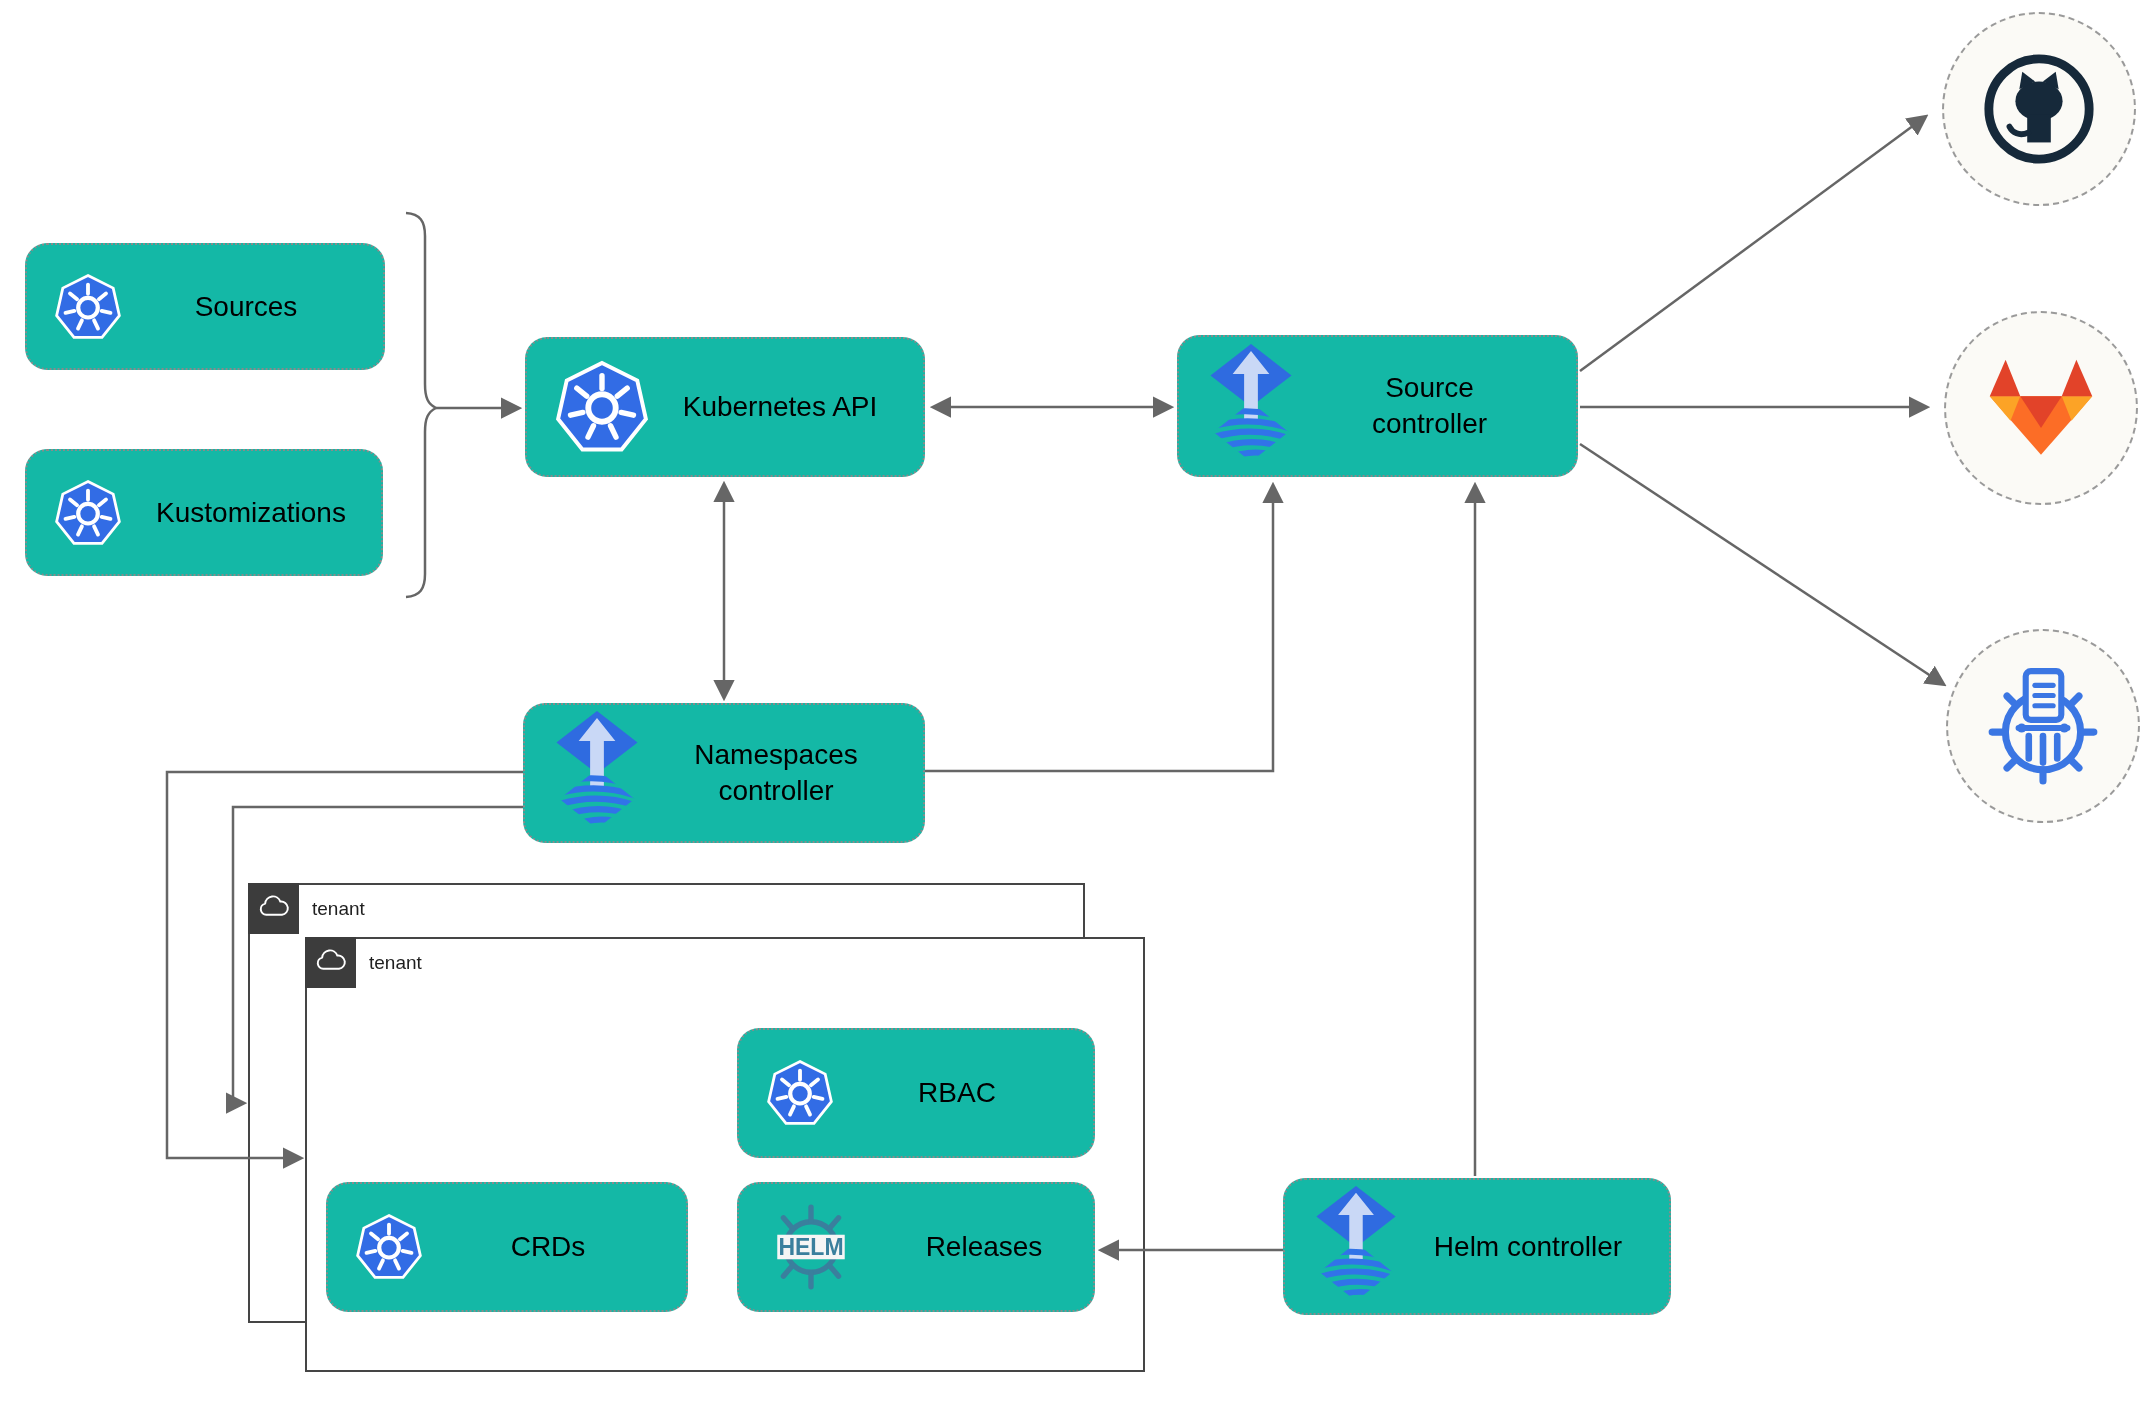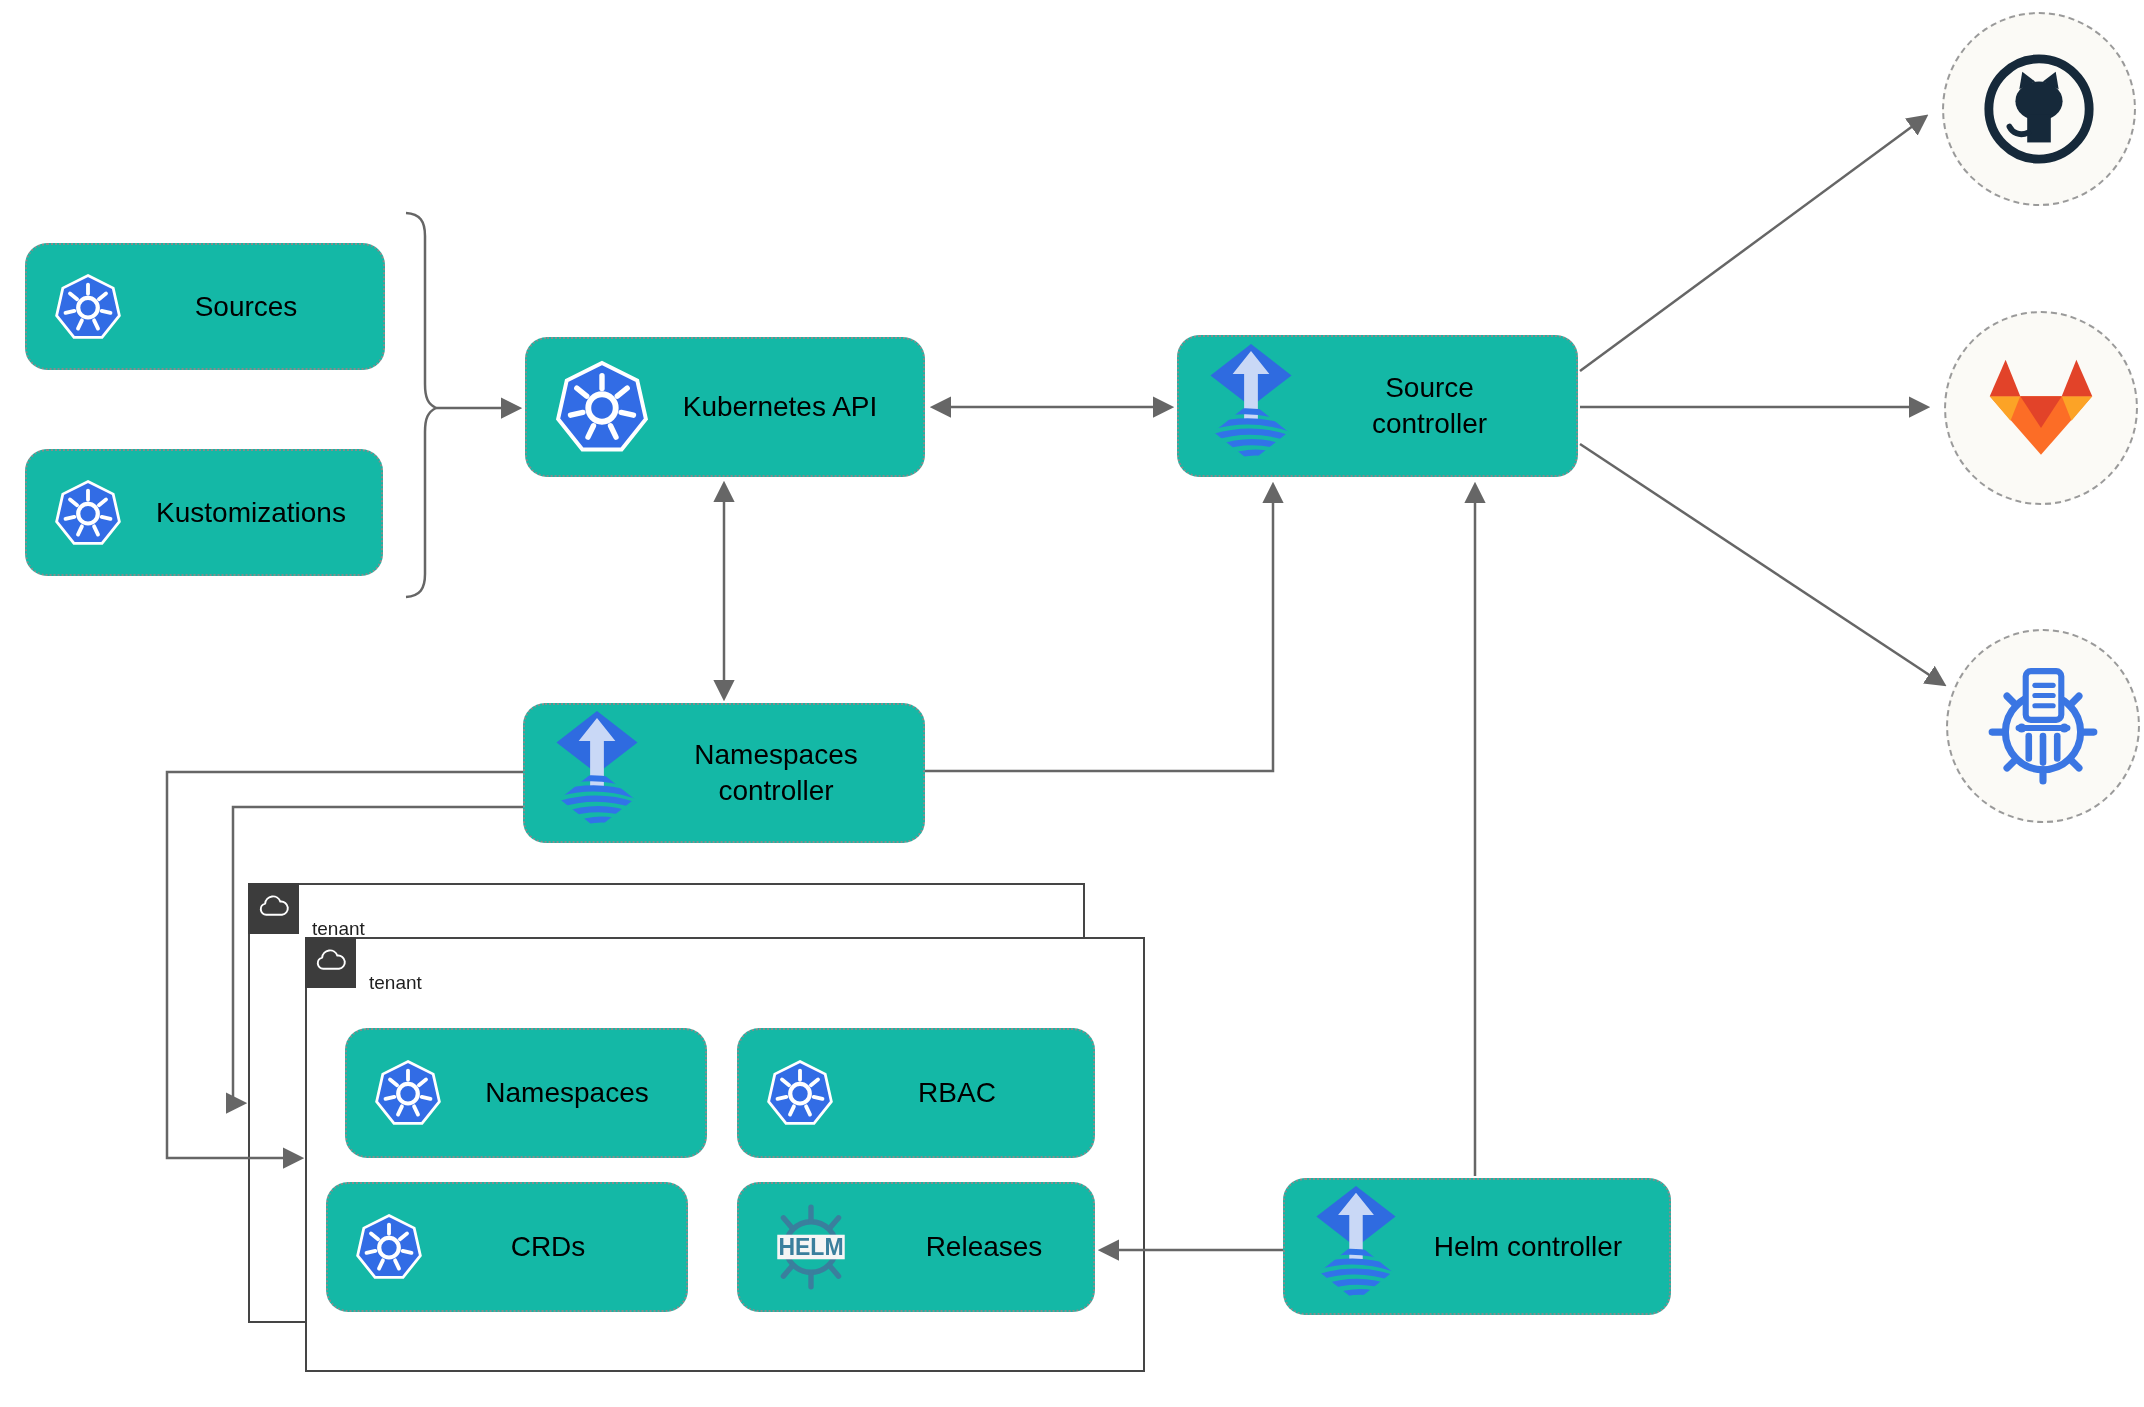--- a/index.html
+++ b/index.html
@@ -20,21 +20,21 @@
   
   .tenant{
     position:absolute;background:#ffffff;border:2.5px solid #454545;box-sizing:border-box;
   }
   .tenant .tab{
     position:absolute;left:-2.5px;top:-2.5px;width:51px;height:51px;background:#3c3c3c;
     display:flex;align-items:center;justify-content:center;
   }
   .tenant .tlabel{
     position:absolute;left:62px;top:0;height:48px;display:flex;align-items:center;
-    font-size:19px;color:#1f1f1f;margin-top:20px;
+    font-size:19px;color:#1f1f1f;
   }
   
   .extcircle{
     position:absolute;width:194px;height:194px;border-radius:50%;
     border:2.5px dashed #9a9a9a;background:#fbfaf6;box-sizing:border-box;
     display:flex;align-items:center;justify-content:center;
   }
   #wires{position:absolute;left:0;top:0;z-index:50;pointer-events:none;}
   .z5{z-index:5;}.z6{z-index:6;}.z10{z-index:10;}
 </style>
@@ -205,28 +205,20 @@
 
   <div class="node z10" style="left:1283px;top:1178px;width:388px;height:137px;">
     <span class="icon">
       <svg width="90" height="127">
           <use href="#sym-flux"></use>
         </svg>
       </span>
     <span class="nlabel narrow">Helm controller</span>
   </div>
 
-  <div class="node z10" style="left:345px;top:1028px;width:362px;height:130px;">
-    <span class="icon">
-      <svg width="70" height="70">
-          <use href="#sym-k8s"></use>
-        </svg>
-      </span>
-    <span class="nlabel">Namespaces</span>
-  </div>
 
   <div class="node z10" style="left:737px;top:1028px;width:358px;height:130px;">
     <span class="icon">
       <svg width="70" height="70">
           <use href="#sym-k8s"></use>
         </svg>
       </span>
     <span class="nlabel">RBAC</span>
   </div>
 

